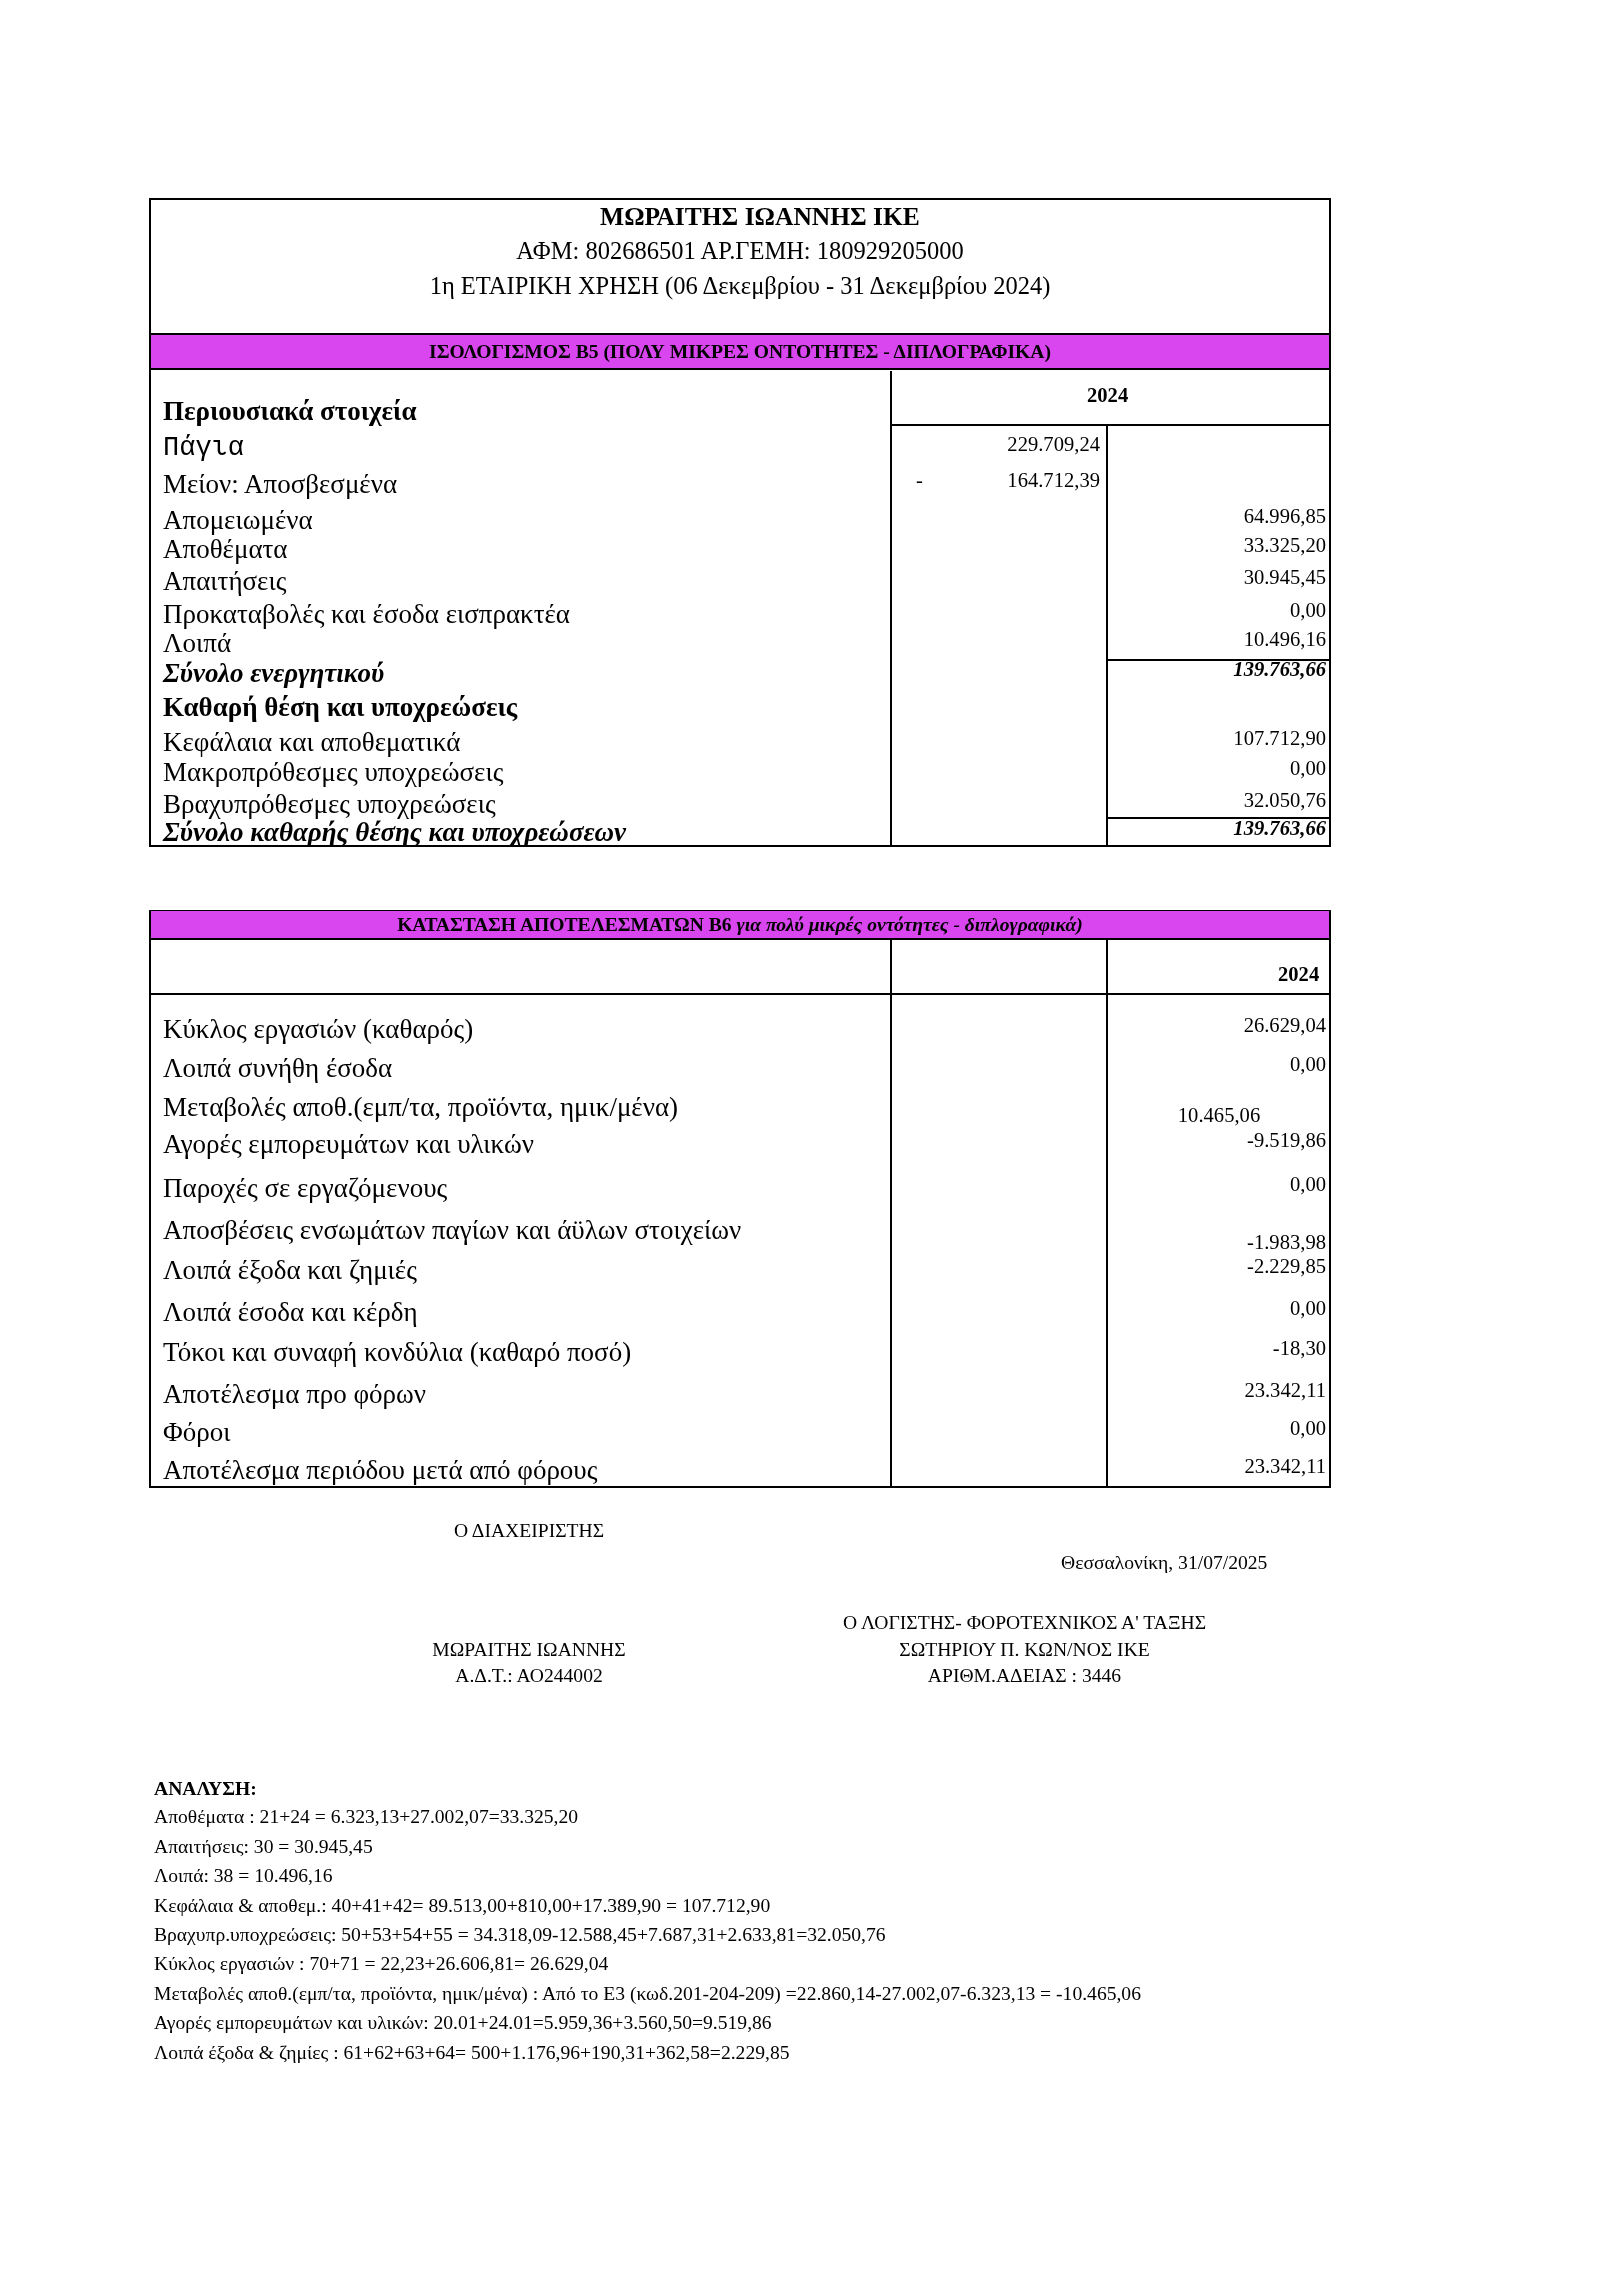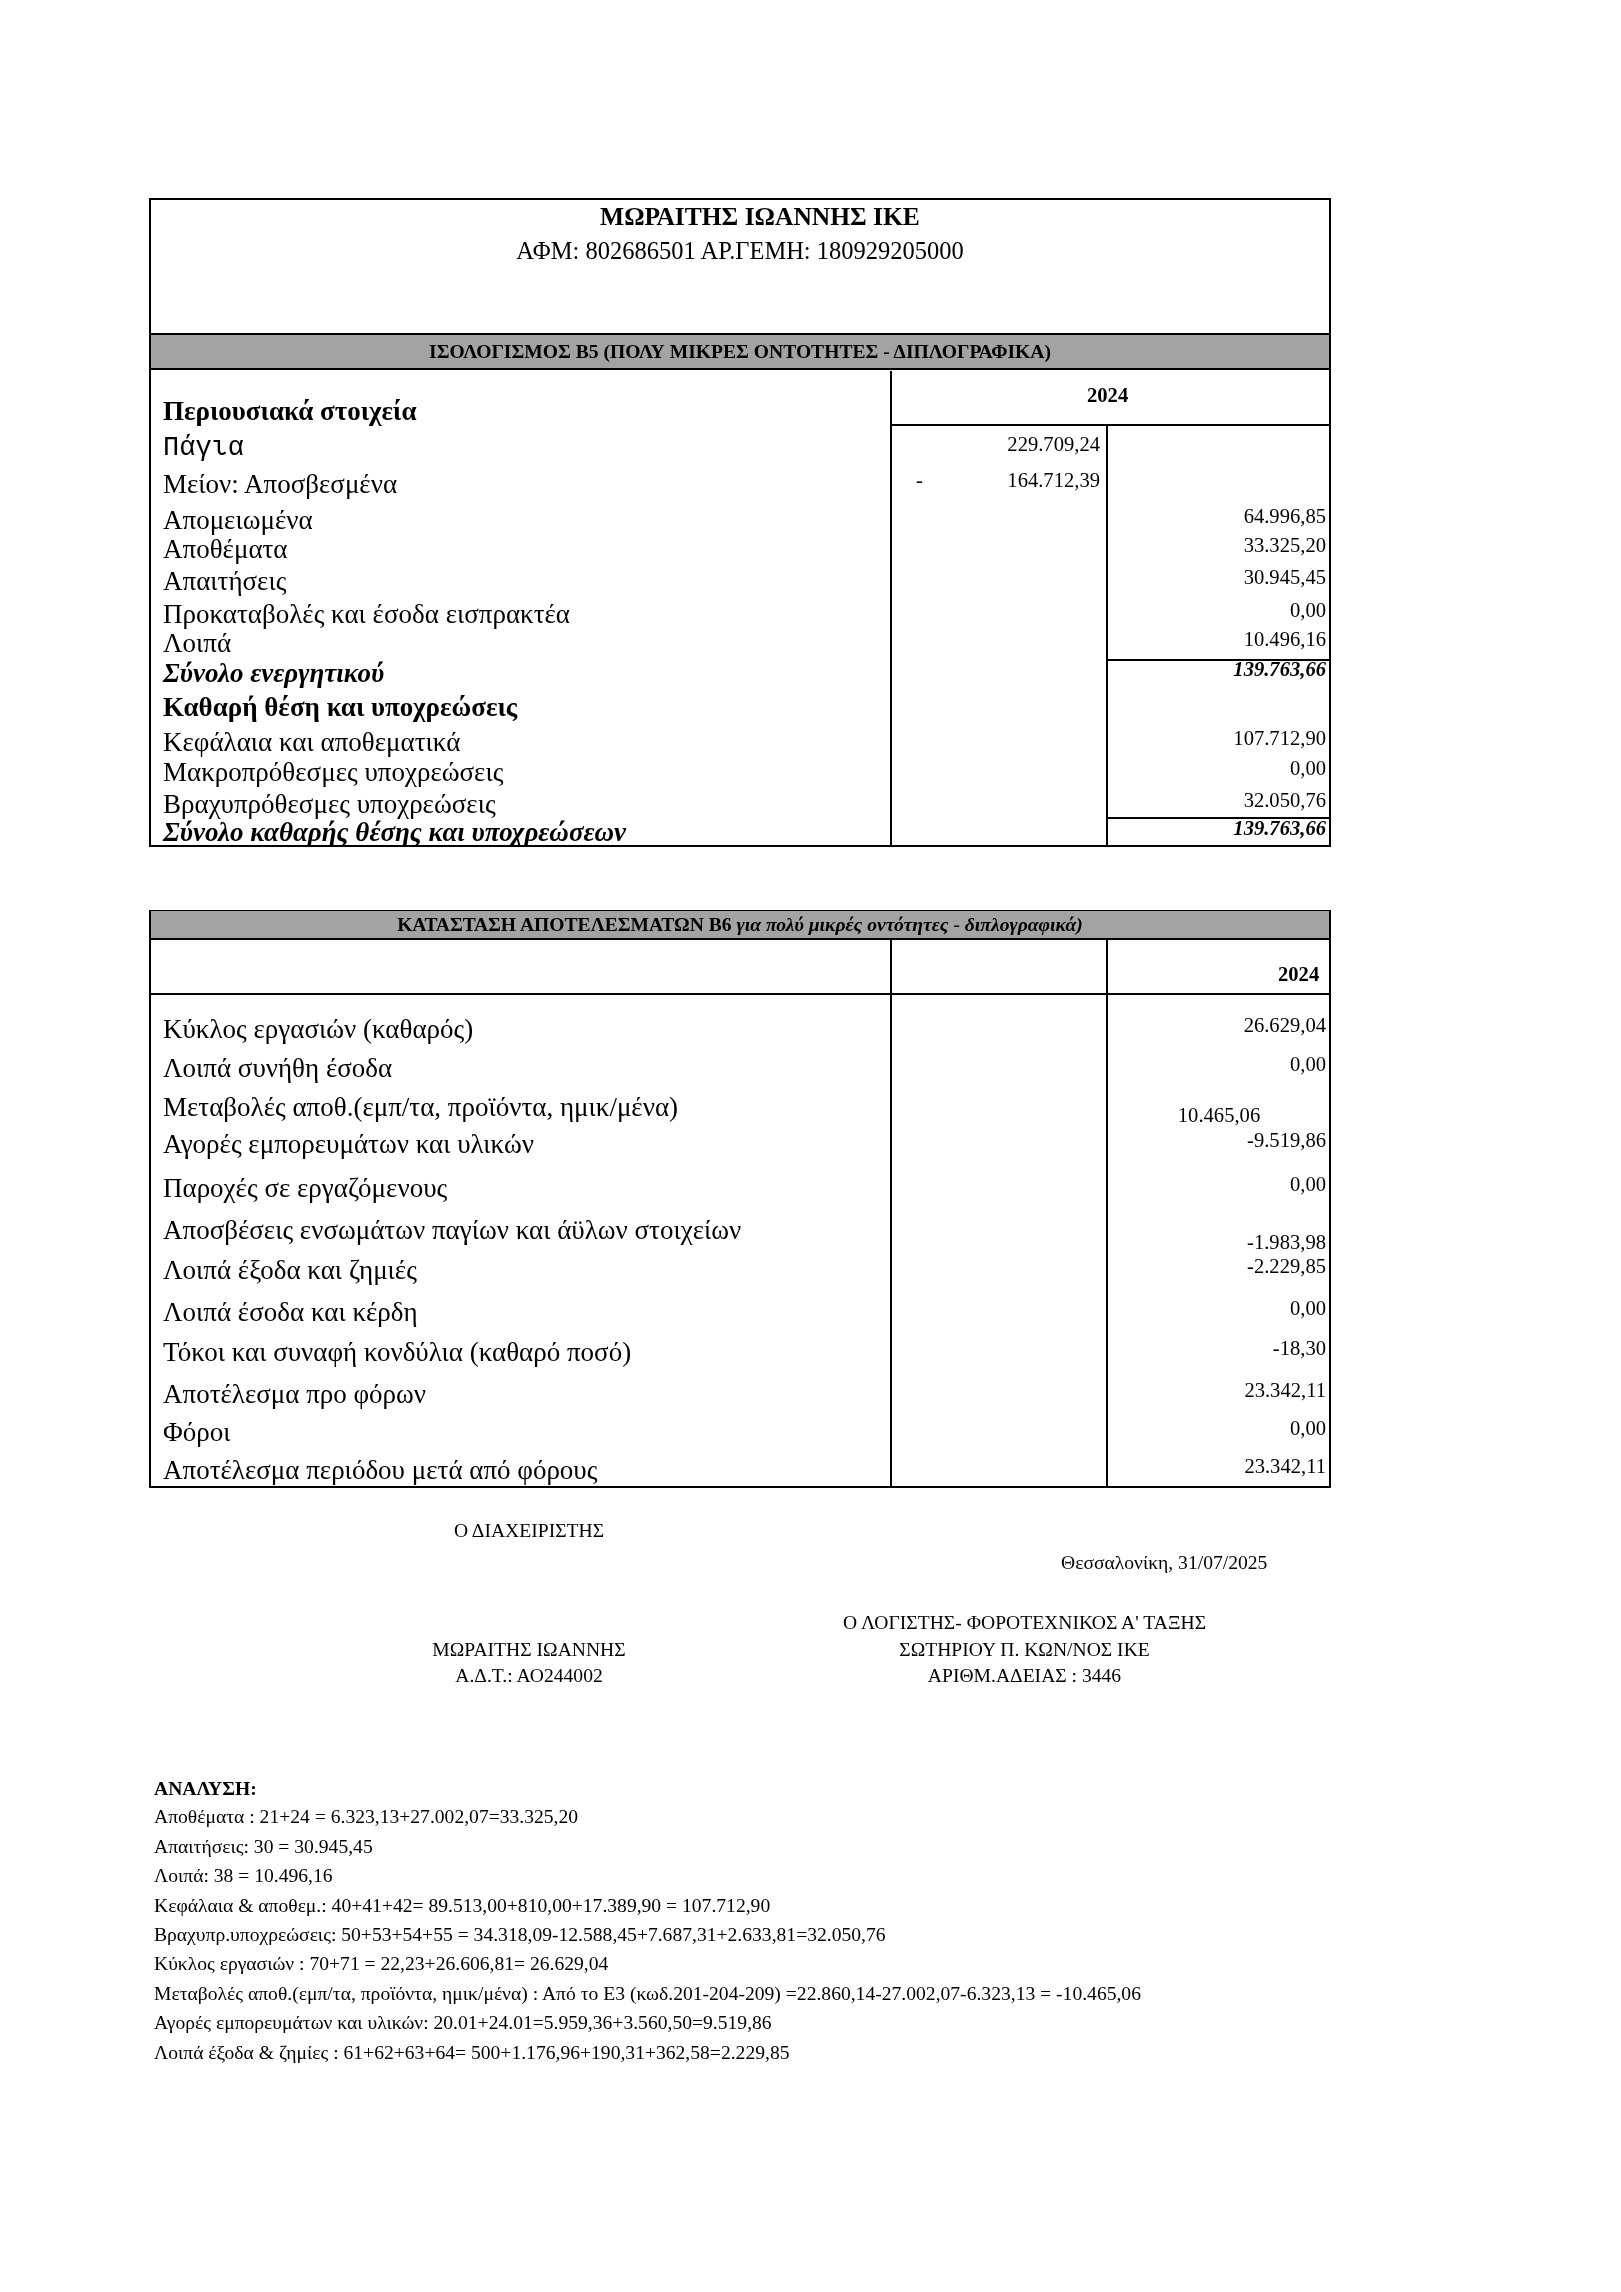--- a/index.html
+++ b/index.html
@@ -7,21 +7,21 @@
          font-family: "Liberation Serif", "DejaVu Serif", serif; color: #000; }
   .abs { position: absolute; }
 
   
   #bs-box { left: 149px; top: 198px; width: 1182px; height: 649px;
             border: 2.9px solid #000; box-sizing: border-box; }
   .hdr-line { position: absolute; left: 0; right: 0; text-align: center; white-space: nowrap; }
   .company { top: 2px; font-size: 25.5px; font-weight: bold; padding-left: 40px; }
   .afm { top: 37px; font-size: 24.5px; }
   .period { top: 72px; font-size: 24.5px; }
-  .band { position: absolute; left: 0; right: 0; background: #a3a3a3;
+  .band { position: absolute; left: 0; right: 0; background: #d946ef;
           border-top: 2px solid #000; border-bottom: 2px solid #000;
           font-weight: bold; font-size: 19.6px; text-align: center; white-space: nowrap; box-sizing: border-box; }
   .bs-band { top: 133px; height: 37px; line-height: 33px; }
 
   .vline { position: absolute; width: 2px; background: #000; }
   .hline { position: absolute; height: 2px; background: #000; }
 
   .lbl { position: absolute; left: 12px; font-size: 27px; white-space: nowrap; }
   .num { position: absolute; font-size: 20.6px; text-align: right; white-space: nowrap; }
   .c3 { left: 961px; width: 214px; }
@@ -39,20 +39,21 @@
   .ft { position: absolute; font-size: 19.6px; white-space: nowrap; }
   .sig { position: absolute; font-size: 19.6px; text-align: center; white-space: nowrap; }
   .note { position: absolute; left: 154px; font-size: 19.6px; white-space: nowrap; }
 </style>
 </head>
 <body>
 
 <div id="bs-box" class="abs">
   <div class="hdr-line company">ΜΩΡΑΙΤΗΣ ΙΩΑΝΝΗΣ ΙΚΕ</div>
   <div class="hdr-line afm">ΑΦΜ: 802686501 ΑΡ.ΓΕΜΗ: 180929205000</div>
+  <div class="hdr-line period">1η ΕΤΑΙΡΙΚΗ ΧΡΗΣΗ (06 Δεκεμβρίου - 31 Δεκεμβρίου 2024)</div>
 
   <div class="band bs-band">ΙΣΟΛΟΓΙΣΜΟΣ Β5 (ΠΟΛΥ ΜΙΚΡΕΣ ΟΝΤΟΤΗΤΕΣ - ΔΙΠΛΟΓΡΑΦΙΚΑ)</div>
 
   <div class="vline" style="left:739px; top:171px; height:475px;"></div>
   <div class="hline" style="left:739px; width:440px; top:224px;"></div>
   <div class="vline" style="left:955px; top:224px; height:421px;"></div>
   <div class="hline" style="left:955px; width:224px; top:459px;"></div>
   <div class="hline" style="left:955px; width:224px; top:617px;"></div>
 
   <div class="yr" style="left:936px; top:184px;">2024</div>

